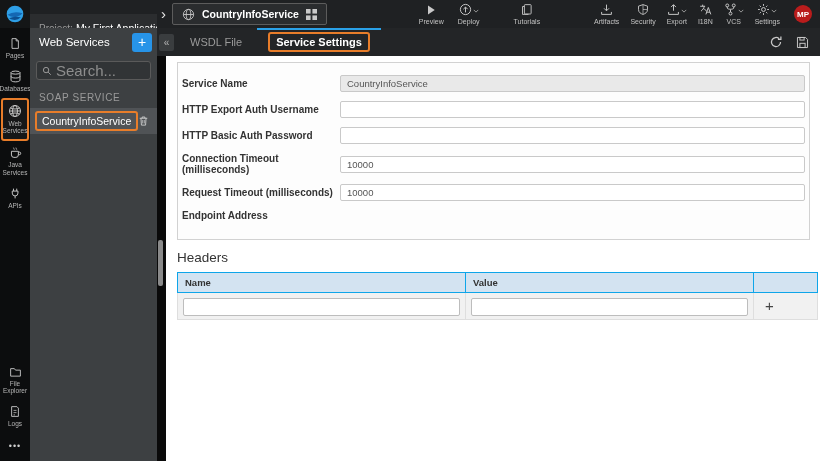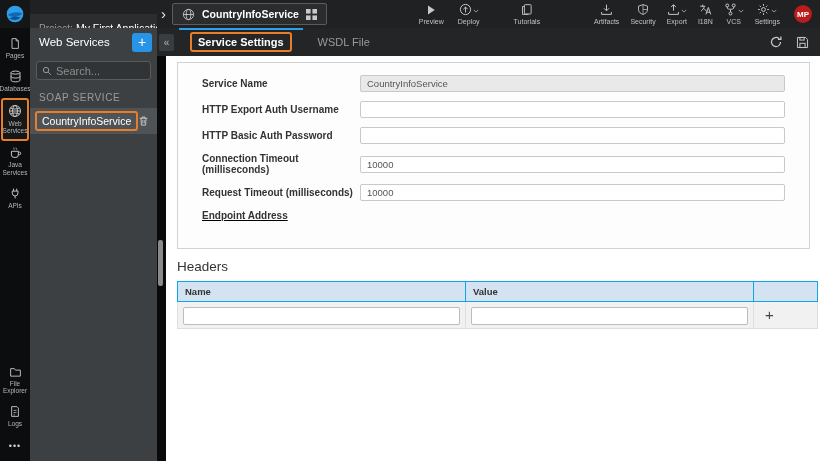--- a/index.html
+++ b/index.html
@@ -36,21 +36,21 @@
   .nav-item.active { border:2px solid #e87d2a; border-radius:3px; margin:0 1px; background:#161718; padding:4px 0; }
   .iconbar .spacer { flex:1; }
   .nav-more { color:#cfcfcf; text-align:center; padding:8px 0 10px; font-size:9px; letter-spacing:1px; }
 
   
   .panel { width:127px; background:#3d4042; flex:none; display:flex; flex-direction:column; }
   .panel-header { height:28px; flex:none; display:flex; align-items:center; padding:0 5px 0 9px; }
   .panel-title { color:#fff; font-size:11.5px; }
   .add-btn { margin-left:auto; width:20px; height:19px; border-radius:3px; background:#2794e8; color:#fff; font-size:14px; line-height:1; display:flex; align-items:center; justify-content:center; }
   .searchbox { margin:5px 6px 3px; height:19px; background:#313436; border:1px solid #5a5a5a; border-radius:3px; display:flex; align-items:center; padding:0 5px; gap:4px; }
-  .searchbox input { flex:1; min-width:0; background:transparent; border:none; outline:none; color:#ccc; font-size:11px; font-family:"Liberation Sans",sans-serif; }
+  .searchbox input { flex:1; min-width:0; background:transparent; border:none; outline:none; color:#ccc; font-size:15px; font-family:"Liberation Sans",sans-serif; }
   .searchbox input::placeholder { color:#8e8e8e; }
   .section-label { padding:9px 9px 5px; font-size:10px; color:#9a9a9a; letter-spacing:.6px; }
   .service-item { height:26px; background:#505356; display:flex; align-items:center; padding:0 8px 0 5px; }
   .svc-anno { border:2px solid #e87d2a; border-radius:3px; padding:2px 5px; color:#fff; font-size:10.5px; white-space:nowrap; }
   .trash { margin-left:auto; color:#d8d8d8; }
 
   
   .main { flex:1; display:flex; flex-direction:column; min-width:0; }
   .tabbar { height:28px; flex:none; background:#232527; display:flex; align-items:center; }
   .collapse-btn { width:15px; height:17px; margin:0 3px 0 2px; background:#3a3d3f; border-radius:2px; color:#b5b5b5; font-size:10px; display:flex; align-items:center; justify-content:center; }
@@ -58,23 +58,23 @@
   .tab.active { color:#fff; }
   .tab.active::before { content:""; position:absolute; top:0; left:2px; right:2px; height:2px; background:#2aa1e8; }
   .tab-anno { border:2px solid #e87d2a; border-radius:3px; padding:2px 6px; font-weight:bold; font-size:11px; }
   .tabbar-actions { margin-left:auto; display:flex; align-items:center; gap:13px; padding-right:11px; color:#cfcfcf; }
 
   .content { flex:1; display:flex; min-height:0; background:#fff; }
   .gutter { width:9px; flex:none; background:#0a0a0a; position:relative; }
   .scroll-thumb { position:absolute; left:1px; top:184px; width:5px; height:46px; background:#8a8a8a; border-radius:2px; }
   .page { flex:1; padding:6px 2px 0 11px; min-width:0; }
 
-  .card { border:1px solid #d2d2d2; background:#fdfdfd; padding:12px 24px 11px; margin:0 8px 10px 0; }
+  .card { border:1px solid #d2d2d2; background:#fdfdfd; padding:12px 4px 11px; margin:0 8px 10px 0; }
   .frow { display:flex; align-items:center; margin-bottom:9px; }
-  .frow:last-child { margin-bottom:16px;text-decoration:underline; }
+  .frow:last-child { margin-bottom:7px; }
   .frow label { width:158px; flex:none; font-size:10px; font-weight:bold; color:#333; }
   .frow input { flex:1; height:17px; border:1px solid #c9c9c9; border-radius:2px; padding:0 6px; font-size:9.5px; color:#555; font-family:"Liberation Sans",sans-serif; background:#fff; outline:none; }
   .frow input:disabled { background:#e9e9e9; color:#555; }
 
   .headers-title { font-size:13.5px; color:#333; margin:2px 0 7px; }
   table.hdrs { width:100%; border-collapse:collapse; table-layout:fixed; }
   table.hdrs th { background:#d3e3f1; border:1px solid #0ea5e9; font-size:9.5px; font-weight:bold; color:#333; text-align:left; padding:4px 7px; height:18px; }
   table.hdrs td { background:#f1f1f1; border:1px solid #dedede; padding:3px 5px; height:23px; }
   table.hdrs .col-act { width:64px; }
   table.hdrs td input { width:100%; height:18px; border:1px solid #bdbdbd; border-radius:2px; background:#fff; padding:0 5px; font-size:9.5px; color:#555; font-family:"Liberation Sans",sans-serif; outline:none; }
@@ -325,25 +325,25 @@
             <path d="M2.5 4 h11 M6 4 V2.2 h4 V4 M4.3 4 l.7 10 h6 l.7 -10"></path>
               <path d="M6.8 6.5 v5 M9.2 6.5 v5" stroke-width="1"></path>
           </svg>
         </span>
       </div>
     </div>
 
     <div class="main">
       <div class="tabbar">
         <span class="collapse-btn">«</span>
+        <div class="tab">
+          <span>WSDL File</span>
+        </div>
         <div class="tab active">
           <span class="tab-anno">Service Settings</span>
-        </div>
-        <div class="tab">
-          <span>WSDL File</span>
         </div>
         <div class="tabbar-actions">
           <span class="icon">
             <svg width="14" height="14" viewBox="0 0 16 16" fill="none" stroke="currentColor" stroke-width="1.4">
               <path d="M13.2 8 a5.2 5.2 0 1 1 -1.6 -3.7"></path>
                 <path d="M13.6 1.6 v3.4 h-3.4"></path>
             </svg>
           </span>
           <span class="icon">
             <svg width="13" height="13" viewBox="0 0 16 16" fill="none" stroke="currentColor" stroke-width="1.2">

